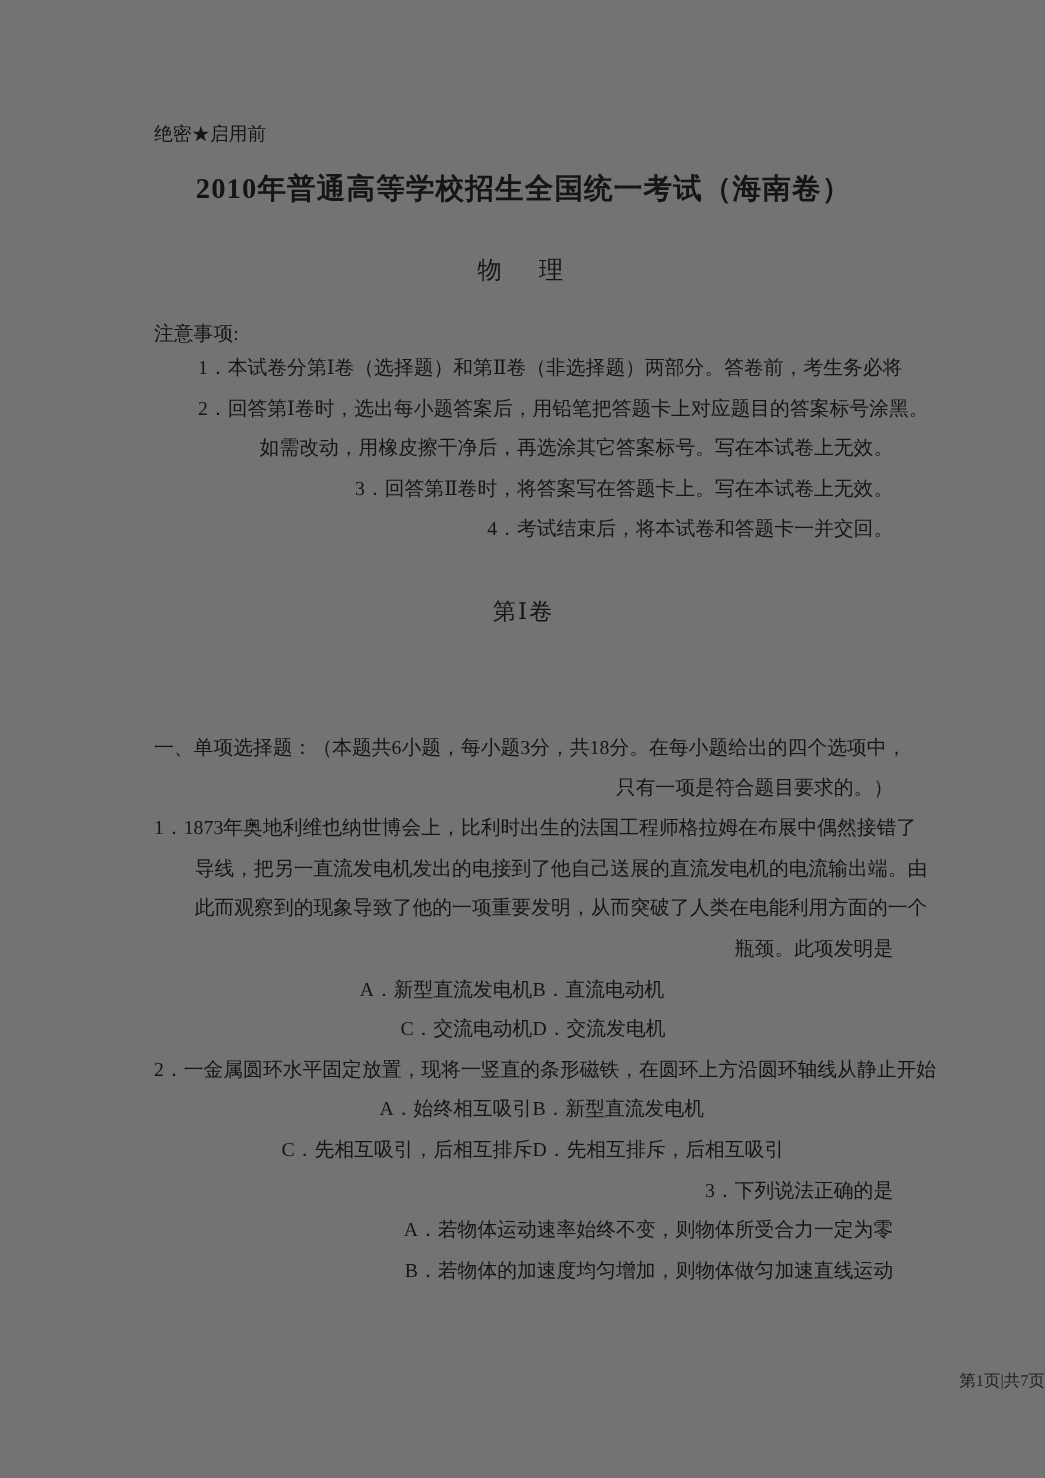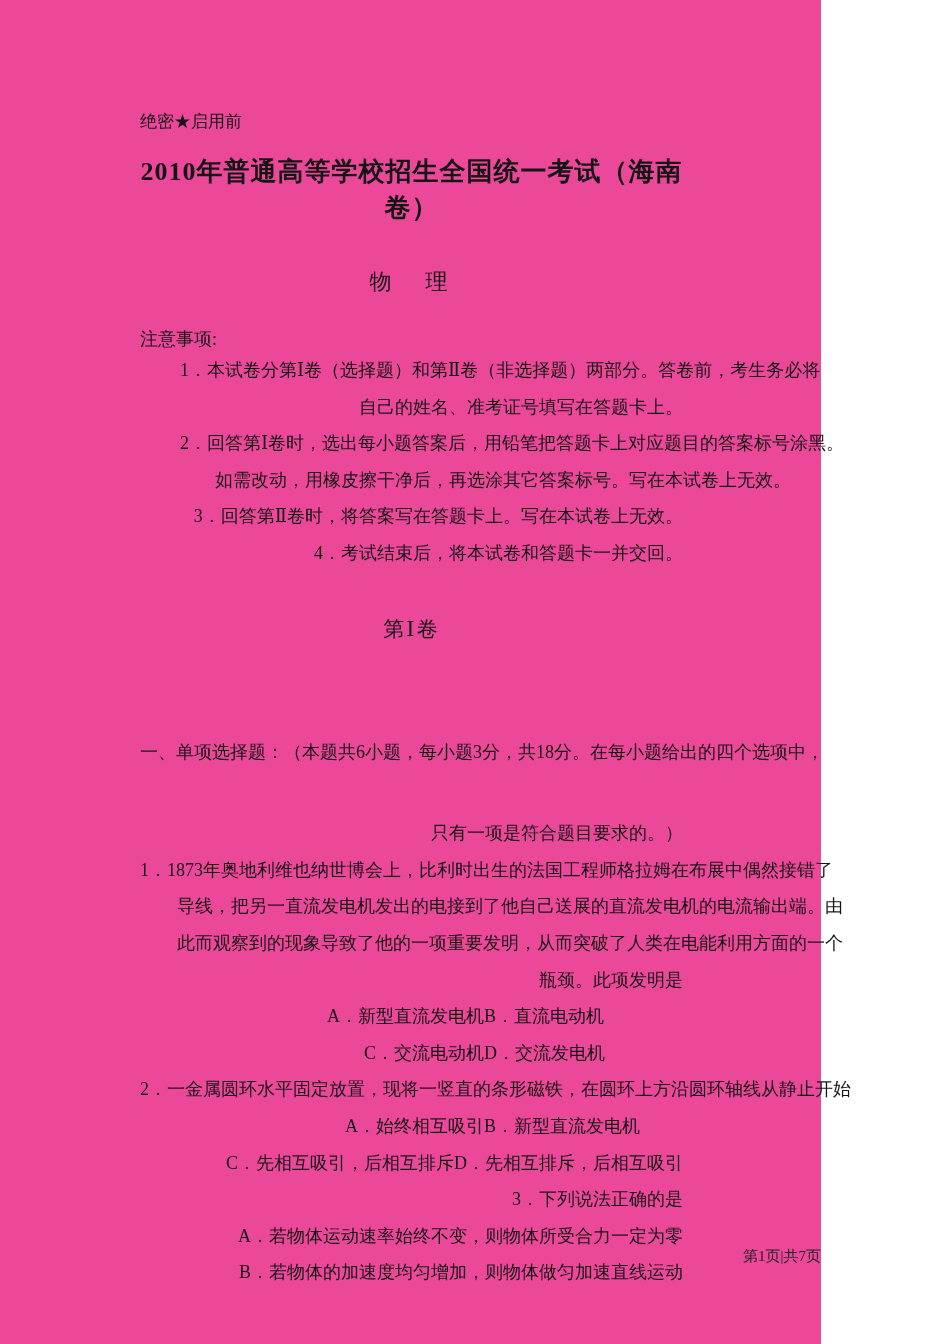--- a/index.html
+++ b/index.html
@@ -9,25 +9,25 @@
   }
   body {
     width: 950px;
     height: 1344px;
     font-family: "Liberation Serif", "DejaVu Serif", serif;
     color: #151515;
     overflow: hidden;
   }
   .page {
     position: relative;
-    width: 821px;
+    width: 950px;
     height: 1344px;
     box-sizing: border-box;
     padding: 110px 138px 0 140px;
-    background: #ec4899;
+    background: #737373;
   }
   .cls {
     font-size: 17px;
     line-height: 24px;
   }
   .title {
     margin: 20px 0 0 0;
     font-size: 26px;
     font-weight: bold;
     text-align: center;
@@ -58,21 +58,21 @@
   .note-cont  { padding-left: 75px; }
   .num { display: inline; }
   .part-head {
     margin-top: 42px;
     font-size: 21px;
     line-height: 30px;
     text-align: center;
     letter-spacing: 2px;
   }
   .section-intro { margin-top: 90px; }
-  .intro-cont { padding-left: 38px; margin-top: 45px; }
+  .intro-cont { padding-left: 38px; }
   .q-cont { padding-left: 37px; }
   .opt-row {
     padding-left: 40px;
     display: flex;
   }
   .opt-row .c1 { width: 304px; }
   .opt-line { padding-left: 40px; }
   .footer {
     position: absolute;
     top: 1245px;
@@ -92,21 +92,20 @@
   <div class="cls">绝密★启用前</div>
 
   <h1 class="title">2010年普通高等学校招生全国统一考试（海南卷）</h1>
 
   <h2 class="subject">物　理</h2>
 
   <div>
     <div class="notes-head">注意事项:</div>
 
     <div class="line note-first"><span class="num">1．</span><span>本试卷分第Ⅰ卷（选择题）和第Ⅱ卷（非选择题）两部分。答卷前，考生务必将</span></div>
-    <div class="line note-cont">自己的姓名、准考证号填写在答题卡上。</div>
 
     <div class="line note-first"><span class="num">2．</span><span>回答第Ⅰ卷时，选出每小题答案后，用铅笔把答题卡上对应题目的答案标号涂黑。</span></div>
     <div class="line note-cont">如需改动，用橡皮擦干净后，再选涂其它答案标号。写在本试卷上无效。</div>
 
     <div class="line note-first"><span class="num">3．</span><span>回答第Ⅱ卷时，将答案写在答题卡上。写在本试卷上无效。</span></div>
 
     <div class="line note-first"><span class="num">4．</span><span>考试结束后，将本试卷和答题卡一并交回。</span></div>
   </div>
 
   <div class="part-head">第Ⅰ卷</div>

